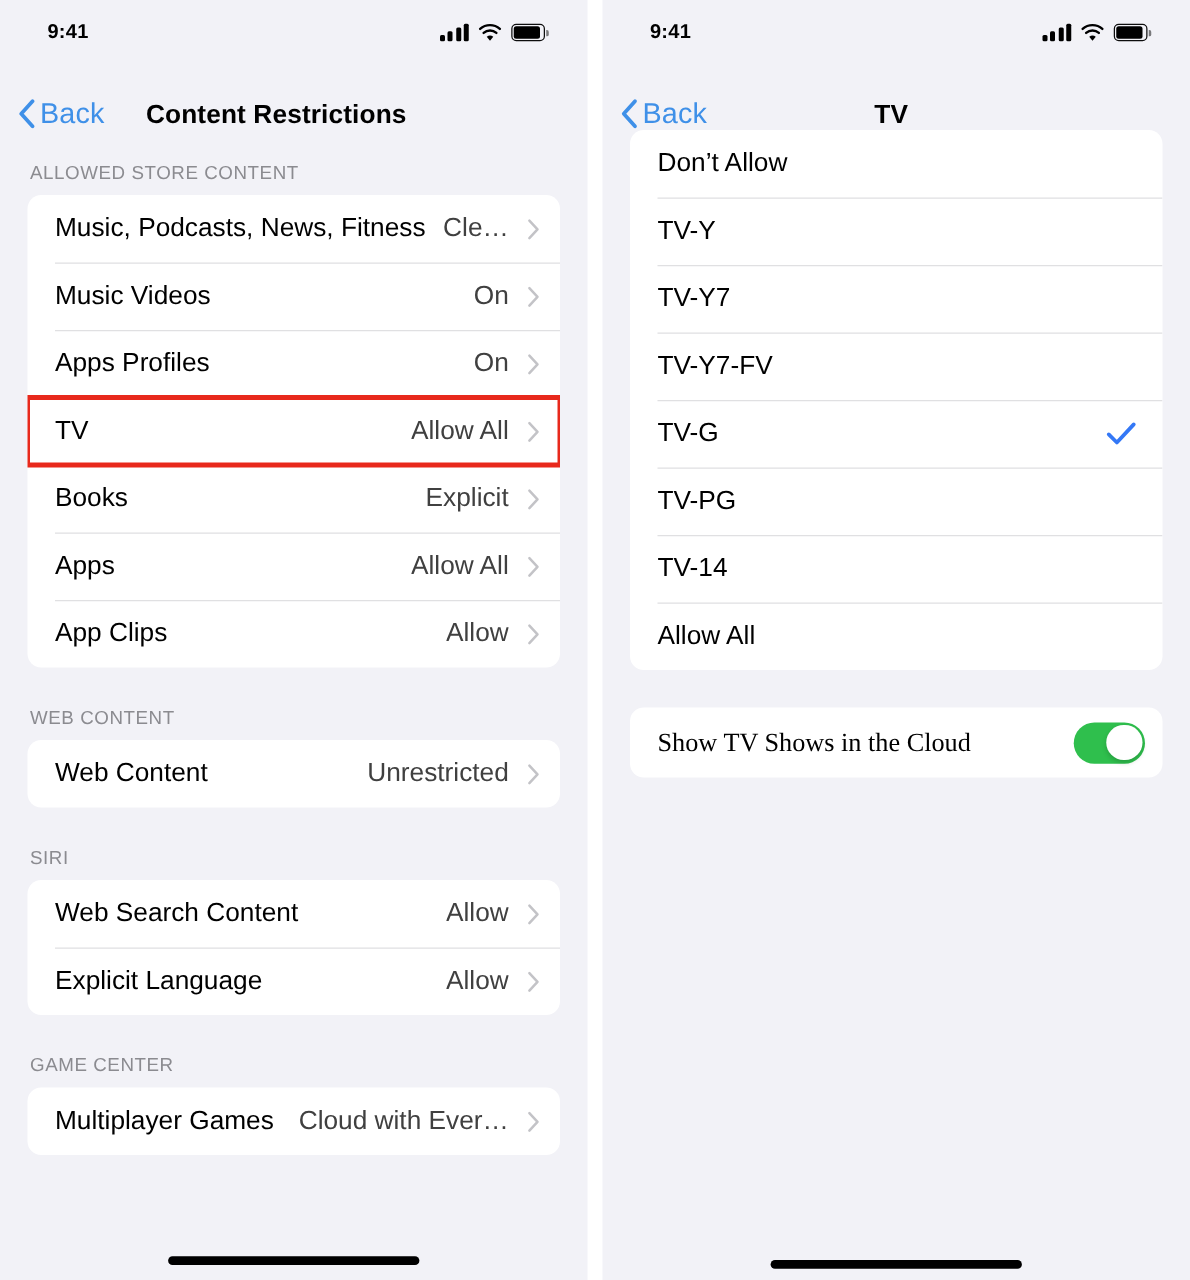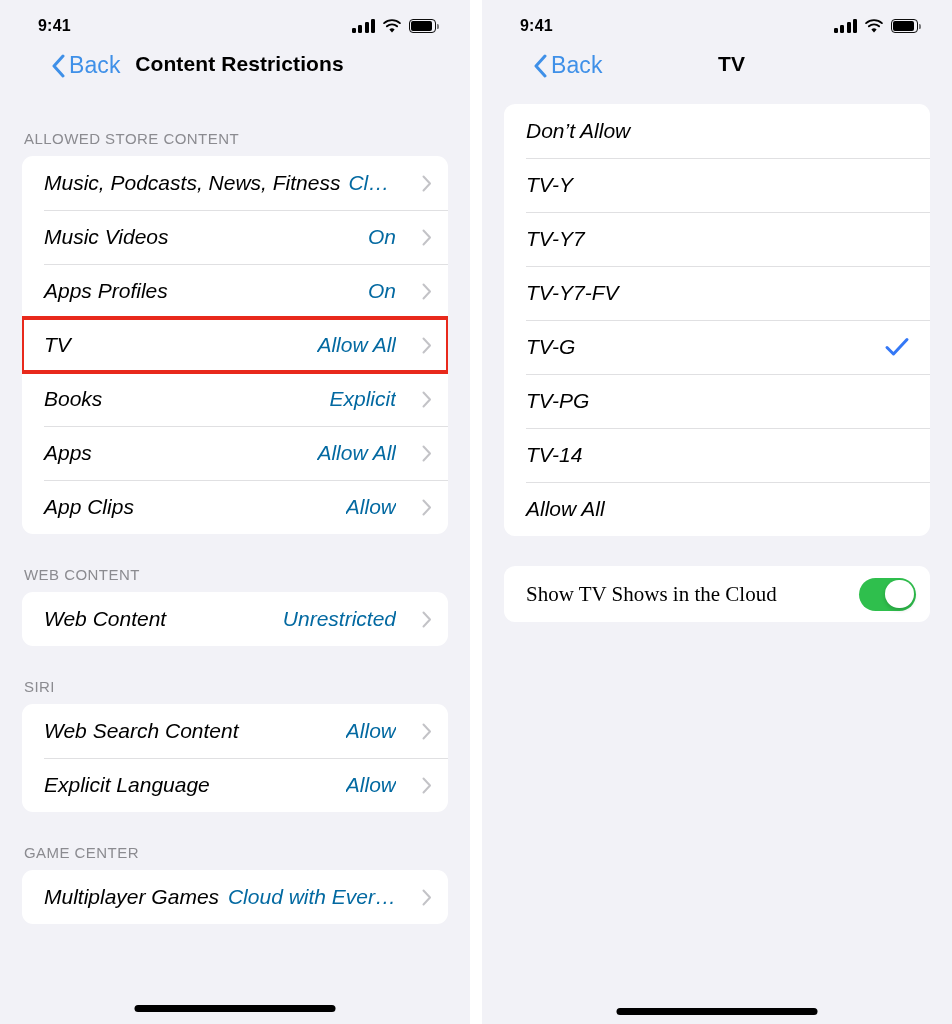--- a/index.html
+++ b/index.html
@@ -86,22 +86,21 @@
     width: 21px;
     background: #000;
     border-radius: 2px;
   }
 
   
   .navbar {
     position: relative;
     height: 52px;
     display: flex;
-    align-items: flex-start;
-    margin-left: 37px;
+    align-items: flex-end;
   }
   .back-btn {
     display: flex;
     align-items: center;
     gap: 4px;
     padding-left: 14px;
     cursor: pointer;
   }
   .back-chevron { width: 14px; height: 24px; display: block; }
   .back-label {
@@ -140,42 +139,41 @@
     overflow: hidden;
   }
   .row {
     position: relative;
     display: flex;
     align-items: center;
     min-height: 54px;
     padding: 0 16px 0 22px;
     box-sizing: border-box;
     cursor: pointer;
-    font-style: italic;
   }
   .row + .row::before {
     content: "";
     position: absolute;
     left: 22px; right: 0; top: 0;
     height: 1px;
     background: #e0e0e2;
   }
   .row-label {
     font-size: 21px;
     color: #000;
     white-space: nowrap;
   }
   .row-spacer { flex: 1 1 auto; min-width: 8px; }
   .row-value {
     font-size: 21px;
-    color: #0369a1;
+    color: #404040;
     white-space: nowrap;
     overflow: hidden;
     text-overflow: ellipsis;
-    margin-right: 26px;
+    margin-right: 15px;
     text-align: right;
   }
   .chev {
     flex: 0 0 auto;
     width: 10px;
     height: 17px;
     display: block;
   }
 
   

